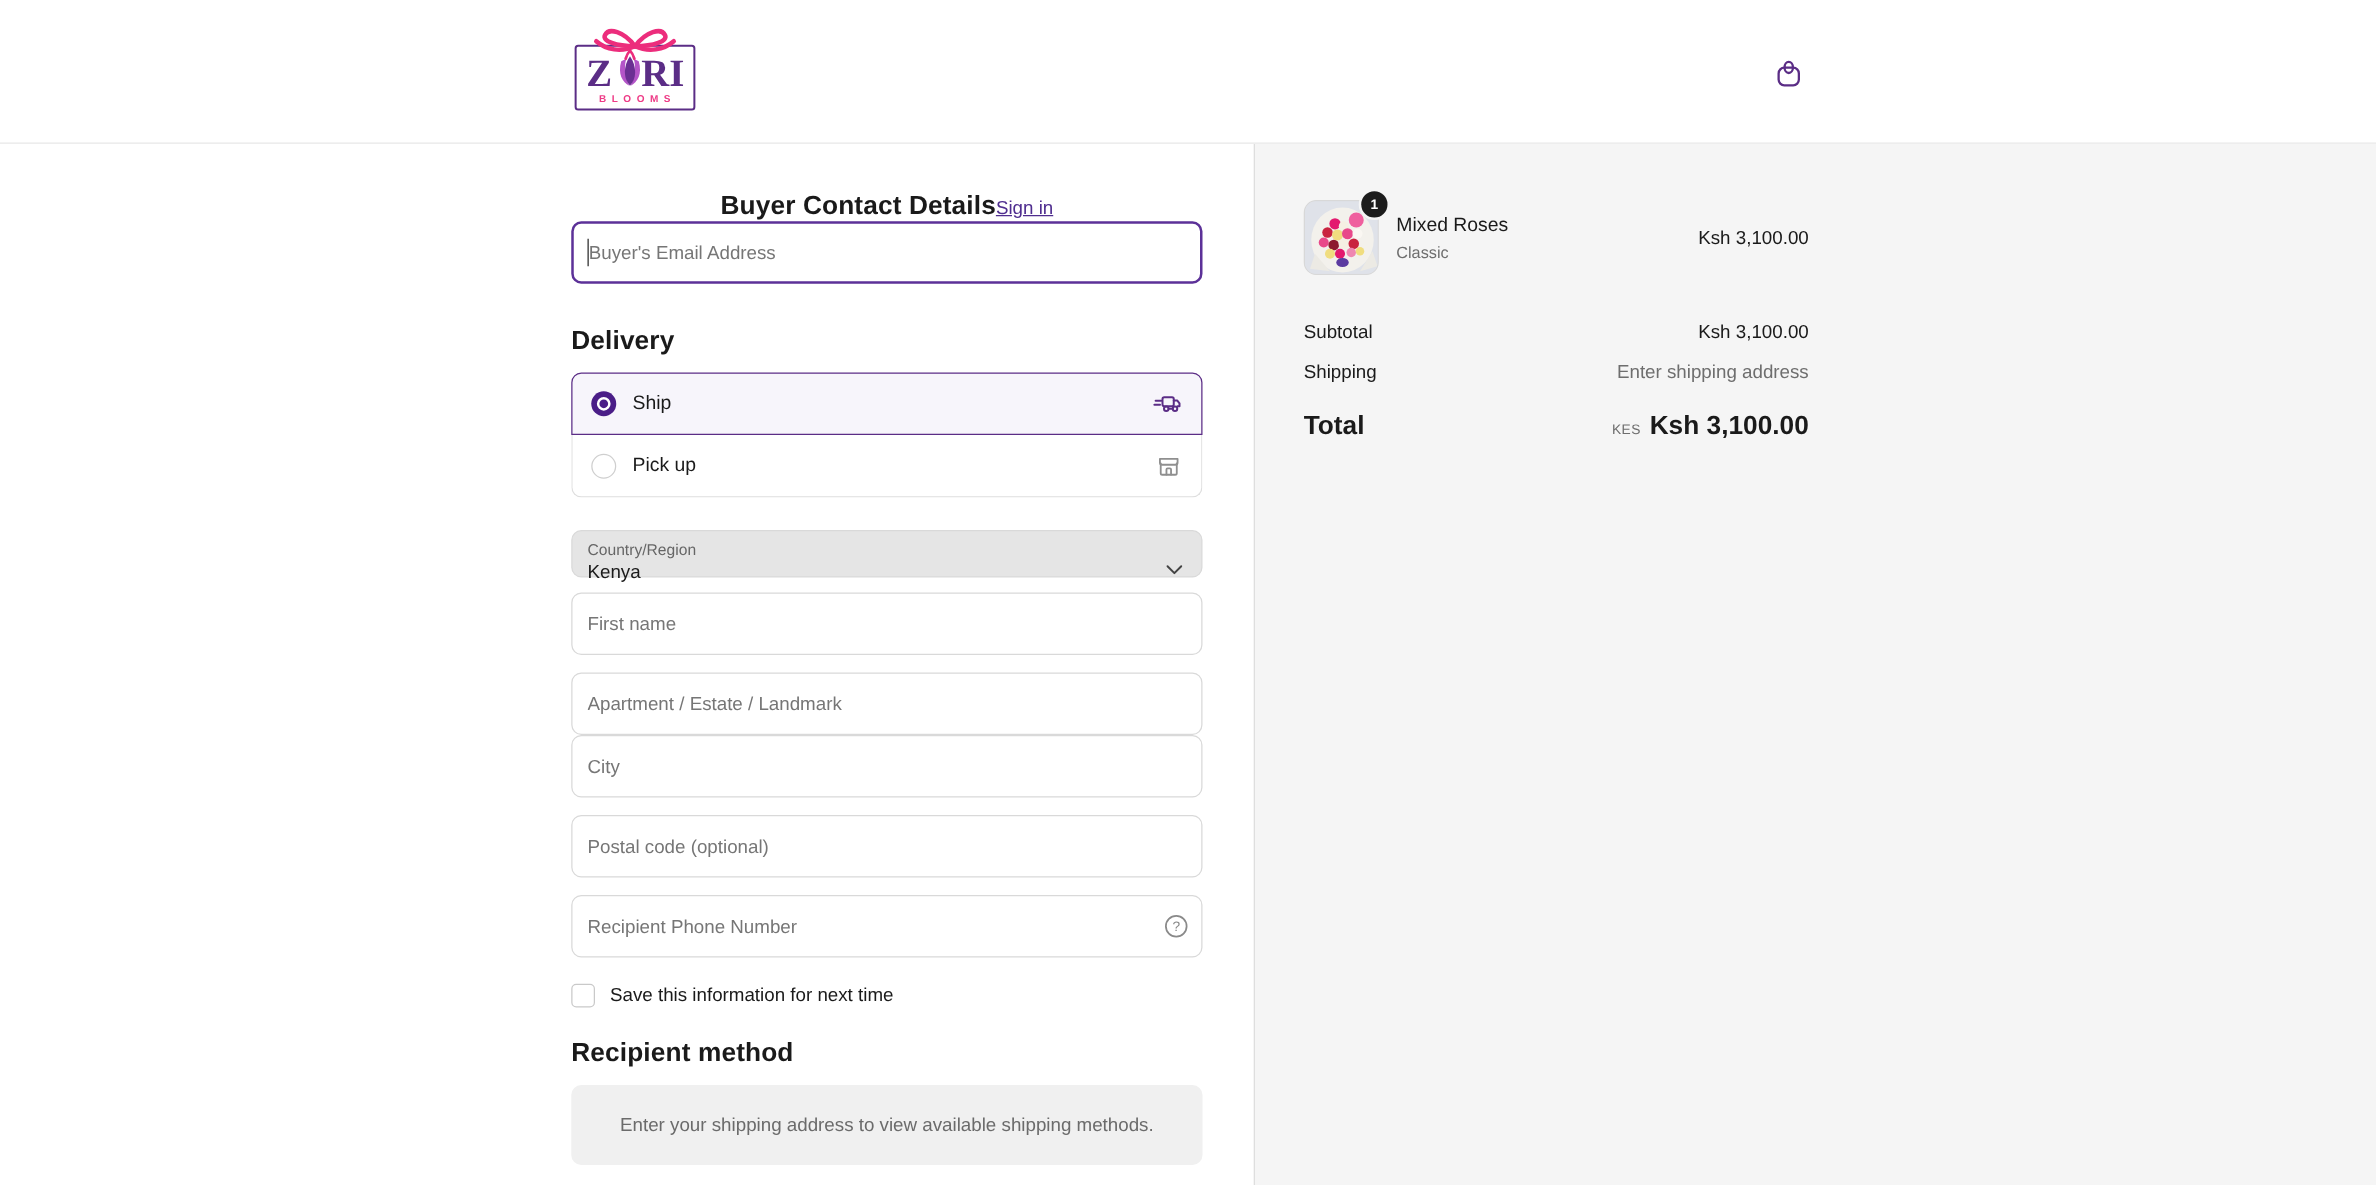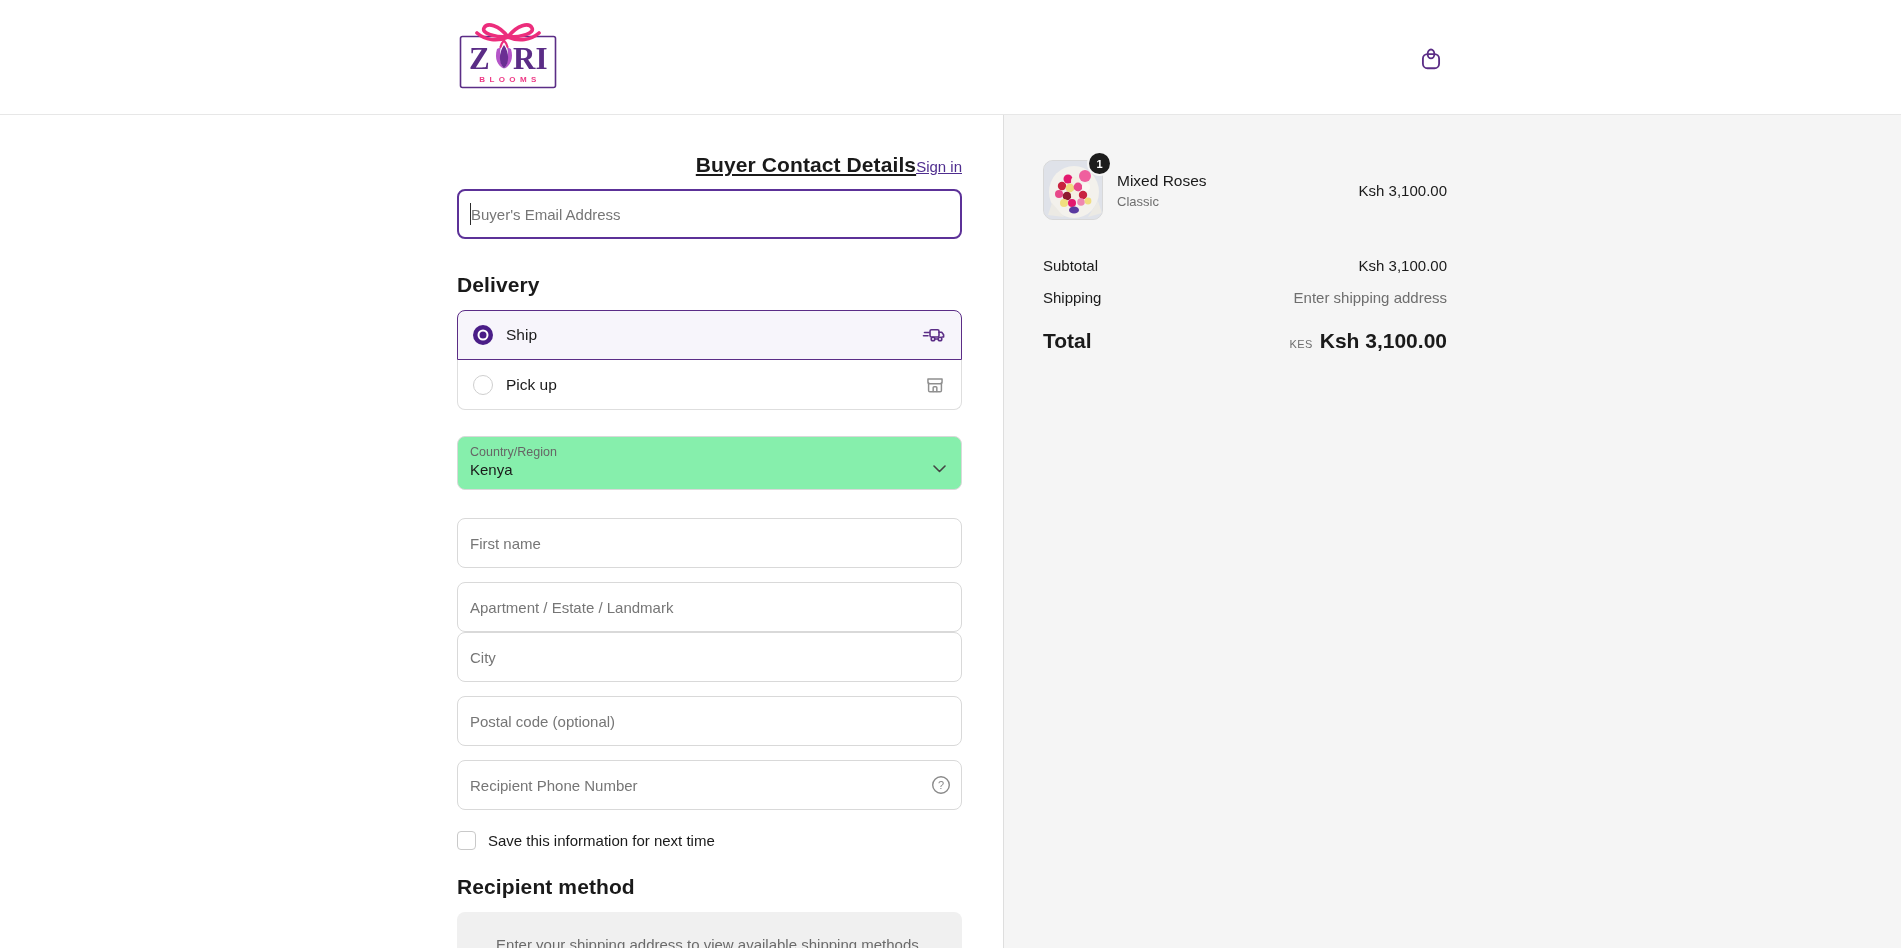--- a/index.html
+++ b/index.html
@@ -13,21 +13,21 @@
 
   
   .layout { display:flex; min-height:833px; }
   .main { width:1003px; flex:0 0 1003px; padding-top:38px; }
   .main-col { width:505px; margin-left:457px; }
   .sidebar { flex:1; background:#f5f5f5; border-left:1px solid #dedede; padding:45px 0 0 39px; }
   .sidebar-inner { width:404px; }
 
   
   .section-title { font-size:21px; font-weight:700; color:#1a1a1a; letter-spacing:.1px; }
-  .title-row { display:flex; justify-content:flex-end; align-items:baseline; margin-bottom:12px;text-decoration:underline; }
+  .title-row { display:flex; justify-content:center; align-items:baseline; margin-bottom:0; }
   .signin { font-size:15px; color:#4f2d8f; text-decoration:underline; cursor:pointer; }
 
   
   .field { position:relative; }
   .tb { width:100%; height:50px; border:1px solid #d9d9d9; border-radius:8px; background:#fff;
         padding:0 12px; font-size:15px; color:#333; font-family:inherit; outline:none; }
   .tb::placeholder { color:#767676; opacity:1; }
   .email-tb { border:2px solid #5c3198; height:50px; }
   .caret { position:absolute; left:13px; top:14px; width:1px; height:22px; background:#2b2b2b; }
   .row2 { display:flex; gap:14px; margin-bottom:14px;flex-direction:column; }
@@ -41,22 +41,22 @@
   .opt-plain { border:1px solid #dedede; border-top:none; border-radius:0 0 8px 8px; }
   .radio { width:20px; height:20px; border-radius:50%; flex:0 0 20px; }
   .radio-on { background:#4a1d87; position:relative; }
   .radio-on::after { content:""; position:absolute; left:50%; top:50%; transform:translate(-50%,-50%);
        width:7px; height:7px; background:#4a1d87; border:2.6px solid #fff; border-radius:50%; }
   .radio-off { background:#fff; border:1.5px solid #cfcfcf; }
   .opt-label { font-size:15.5px; margin-left:13px; }
   .opt-icon { margin-left:auto; display:flex; align-items:center; }
 
   
-  .select-box { position:relative; height:54px; border:1px solid #d9d9d9; border-radius:8px;
-       background:#86efac; padding:8px 12px 0; cursor:pointer; margin-bottom:28px; }
+  .select-box { position:relative; height:38px; border:1px solid #d9d9d9; border-radius:8px;
+       background:#e5e5e5; padding:8px 12px 0; cursor:pointer; margin-bottom:12px; }
   .select-label { font-size:12.5px; color:#666; }
   .select-value { font-size:15px; color:#1a1a1a; margin-top:2px; }
   .chev { position:absolute; right:15px; top:22px; }
 
   .help-btn { position:absolute; right:11px; top:15px; width:20px; height:20px; background:none; border:none; cursor:pointer; padding:0; }
 
   
   .check-row { display:flex; align-items:center; gap:12px; margin:21px 0 0; cursor:pointer; }
   .checkbox { width:19px; height:19px; border:1.5px solid #c9c9c9; border-radius:4px; background:#fff; }
   .check-label { font-size:15px; color:#1a1a1a; }

